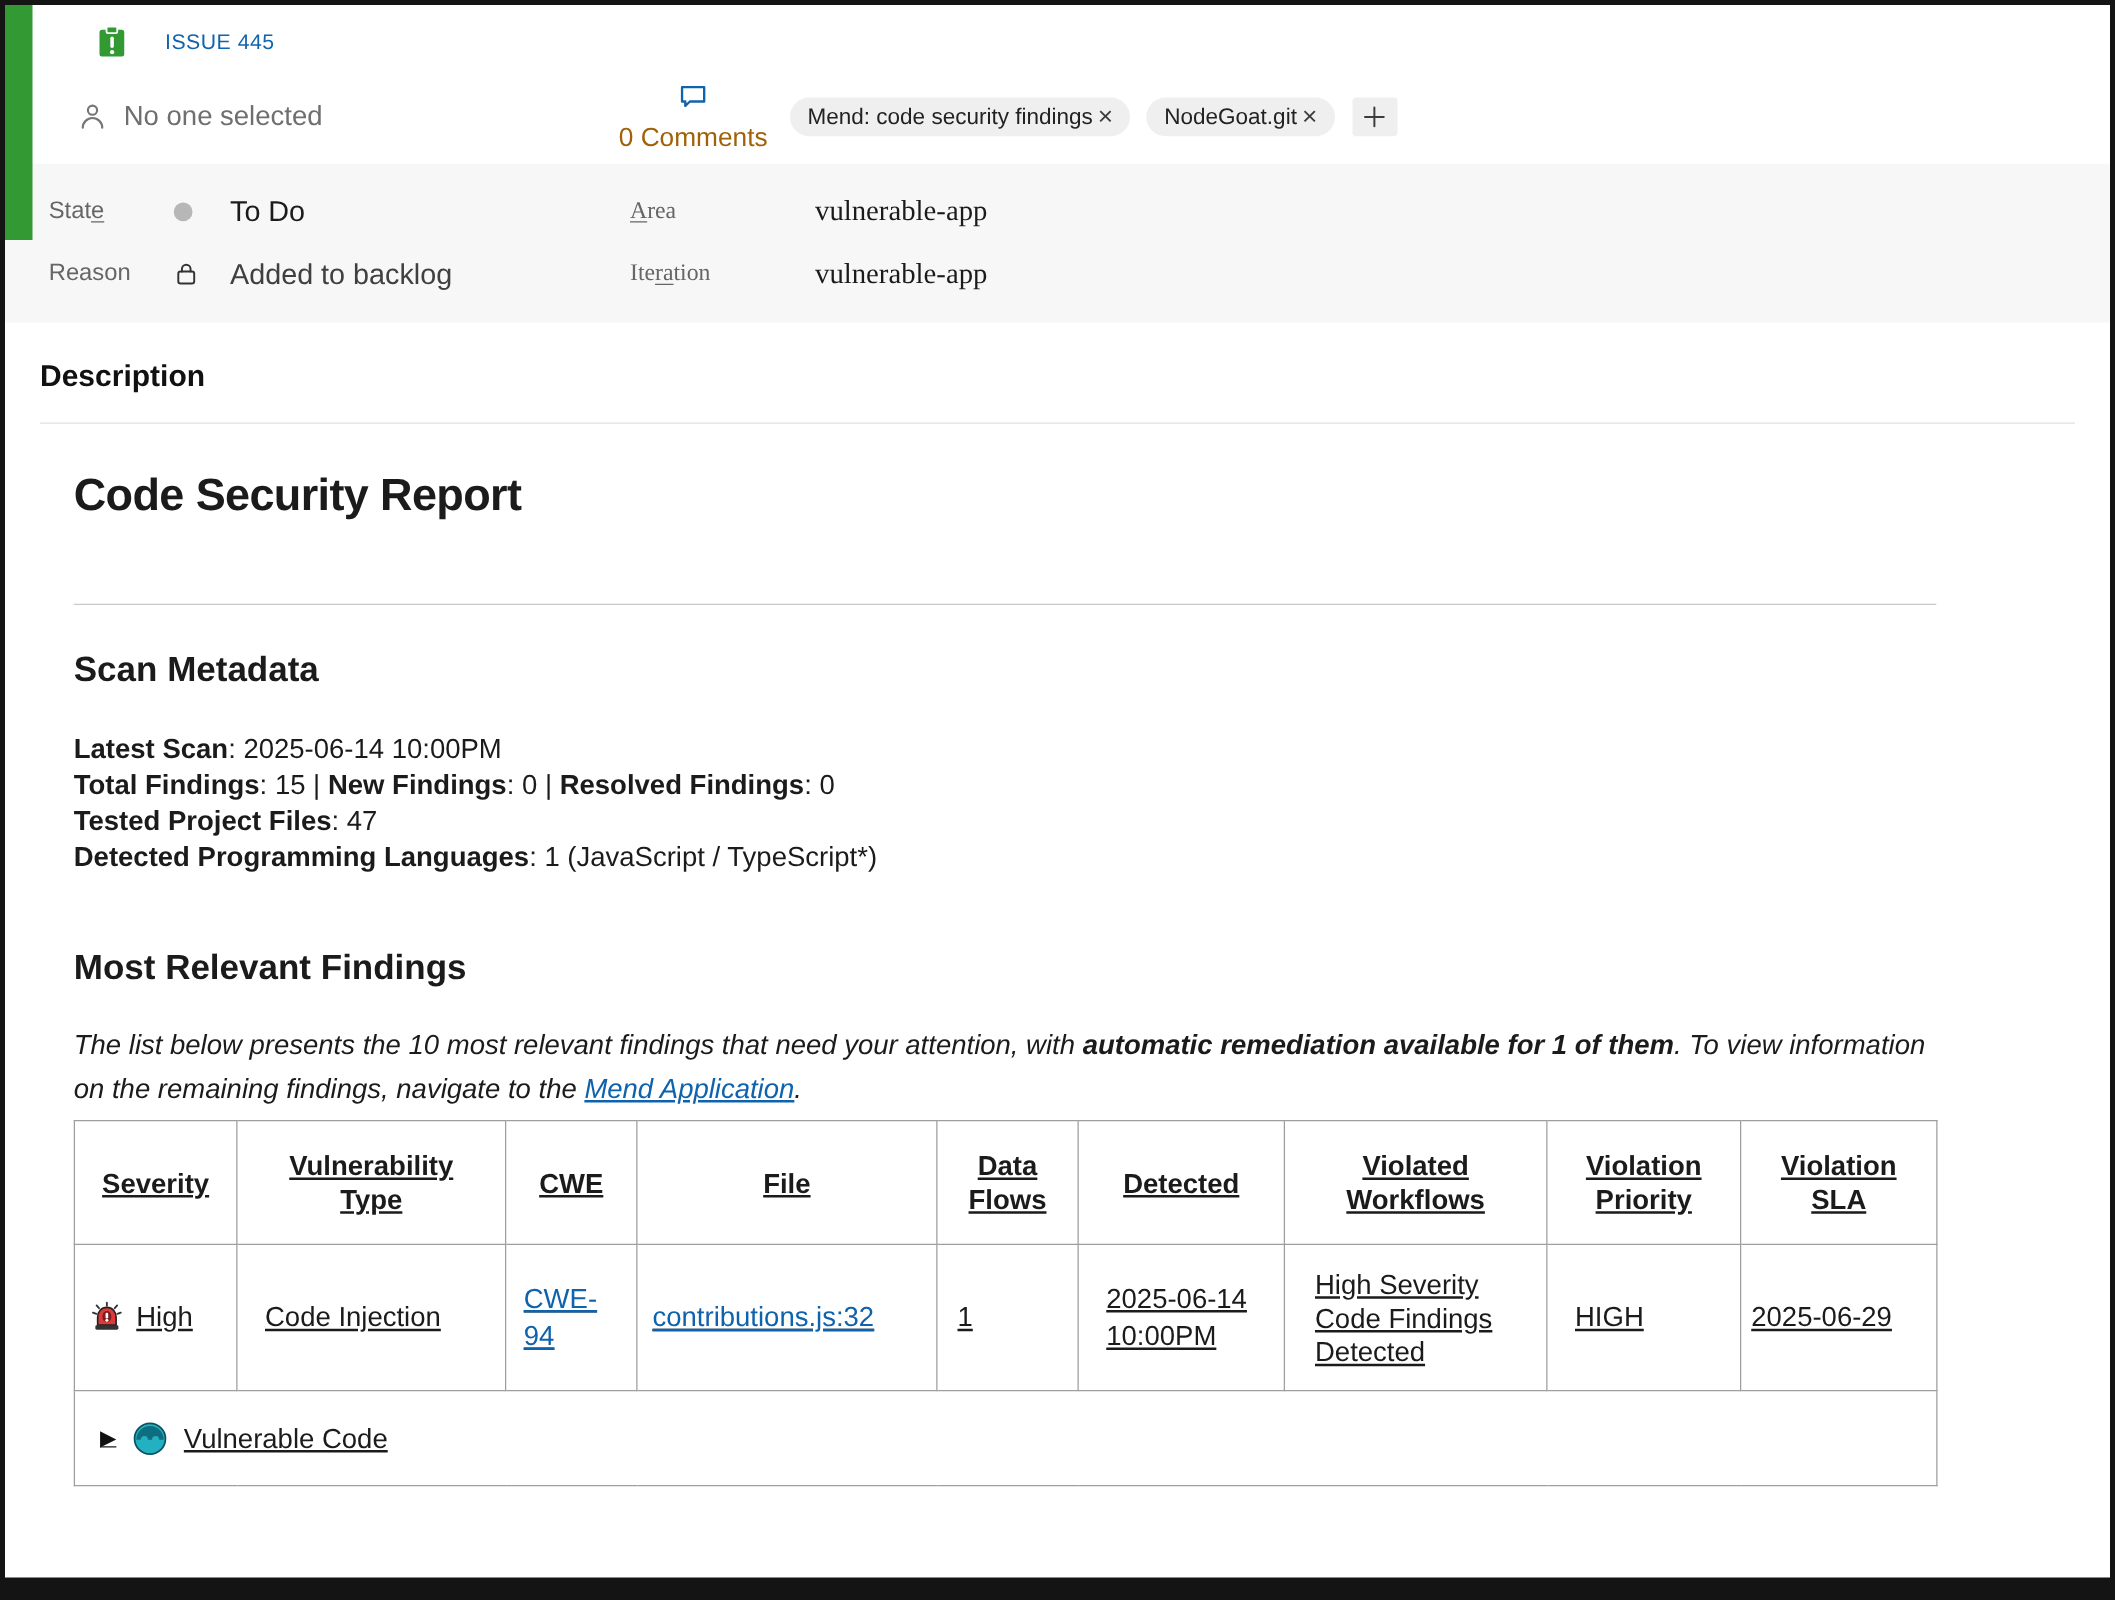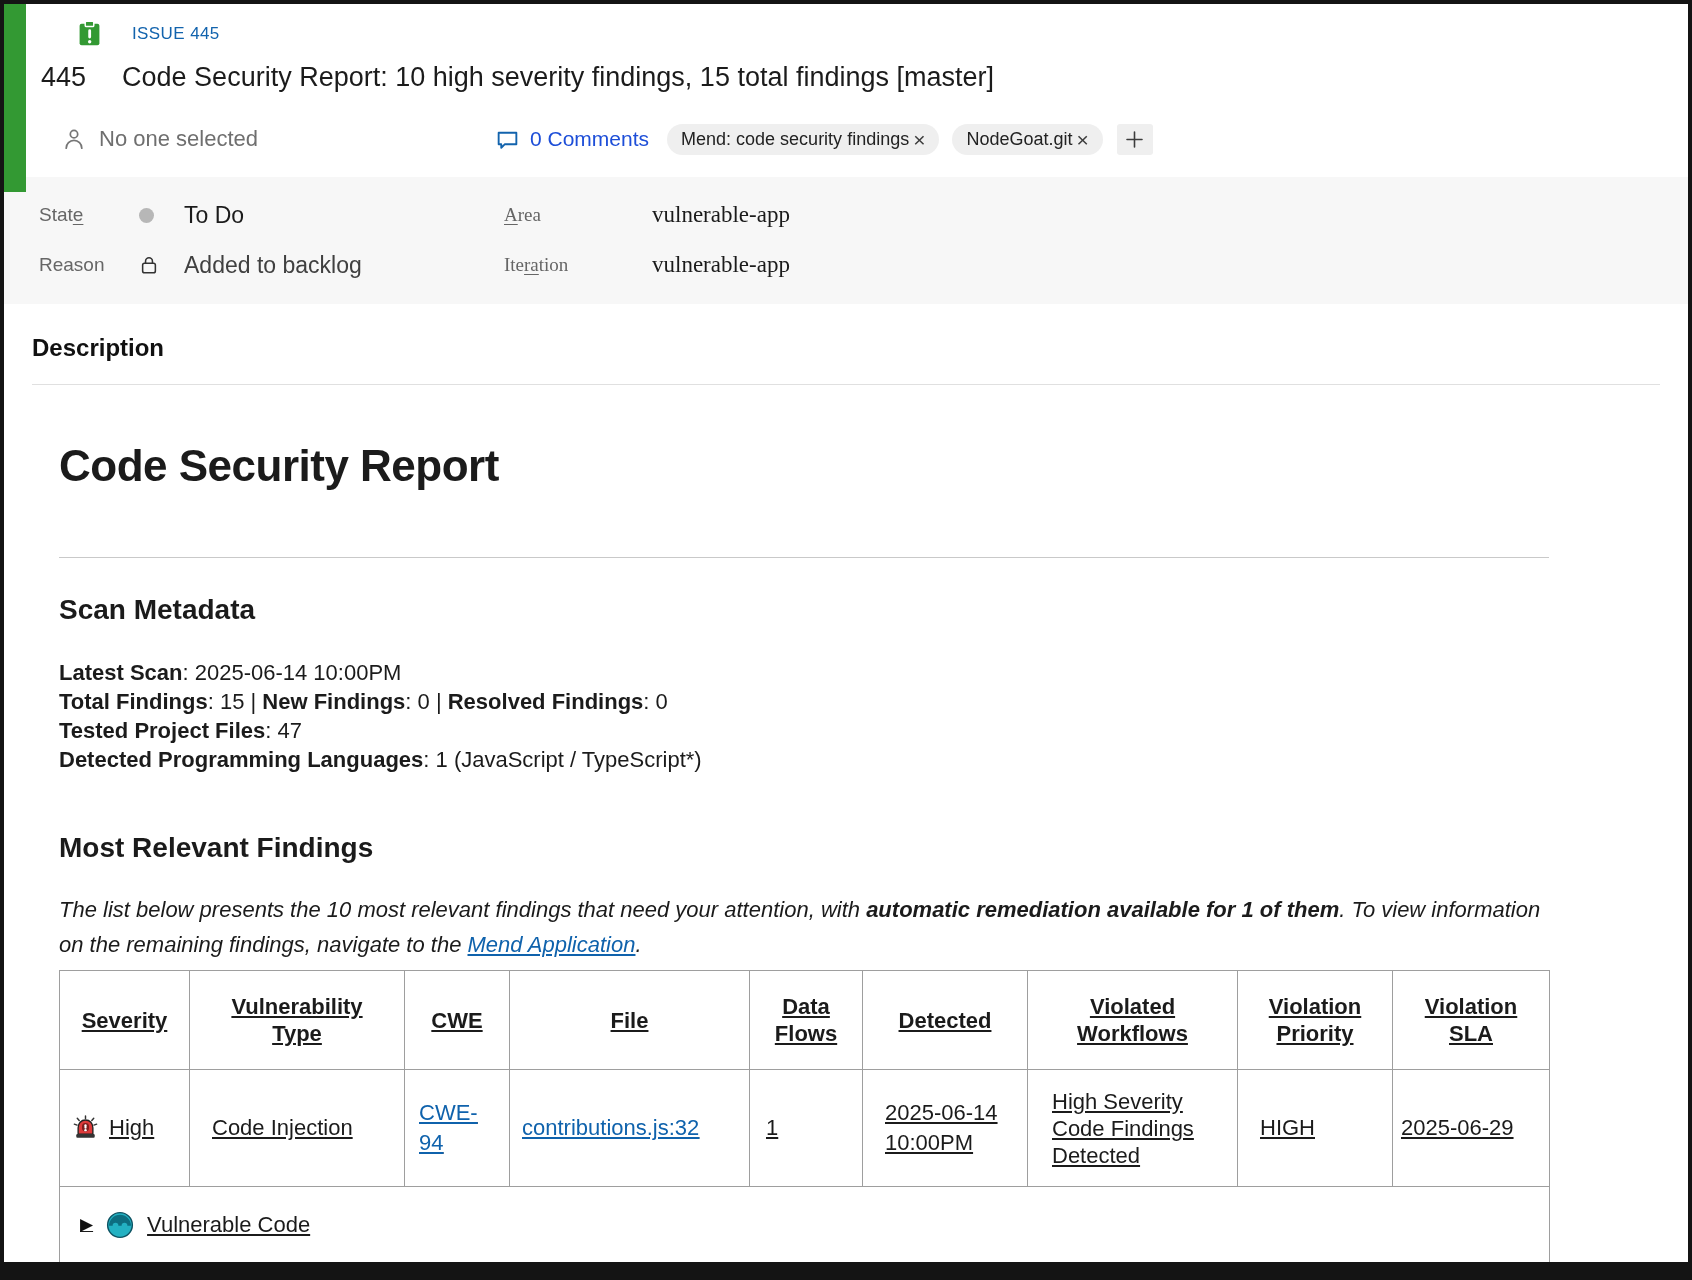--- a/index.html
+++ b/index.html
@@ -14,21 +14,21 @@
   .type-bar { position:absolute; left:0; top:0; width:22px; height:188px; background:#339933; }
 
   
   .wi-header { padding:16px 0 0 37px; }
   .type-row { display:flex; align-items:center; gap:29px; margin-left:35px; }
   .type-link { color:#1263ad; font-size:17px; letter-spacing:.4px; text-decoration:none; cursor:pointer; }
   .title-row { display:flex; align-items:baseline; margin-top:15px; font-size:27px; color:#1b1b1b; }
   .wi-id { margin-right:36px; }
   .meta-row { display:flex; align-items:center; margin-top:24px; height:44px; }
   .assignee { display:flex; align-items:center; gap:12px; margin-left:20px; color:#6f6f6f; font-size:22px; cursor:pointer; }
-  .comments { display:flex; align-items:center; gap:10px; margin-left:237px; color:#1d4ed8; font-size:21px; cursor:pointer; }
+  .comments { display:flex; align-items:center; gap:10px; margin-left:237px; color:#a16207; font-size:21px; cursor:pointer;flex-direction:column; }
   .tags { display:flex; align-items:center; gap:13px; margin-left:18px; }
   .tag { display:inline-flex; align-items:center; gap:4px; background:#efefef; border-radius:16px; height:31px; padding:0 14px; font-size:18px; color:#222; }
   .tag-close { color:#3c3c3c; font-size:21px; line-height:1; cursor:pointer; }
   .add-tag { width:36px; height:31px; background:#efefef; border-radius:3px; display:flex; align-items:center; justify-content:center; margin-left:1px; cursor:pointer; }
 
   
   .fields-panel { margin-top:16px; background:#f7f7f7; padding:13px 0 14px 35px; display:flex; }
   .fp-col1 { width:465px; }
   .fp-col2 { flex:1;font-family:Liberation Serif, serif; }
   .f-row { display:flex; align-items:center; height:50px; }
@@ -39,21 +39,21 @@
   .state-dot { width:15px; height:15px; border-radius:50%; background:#b7b7b7; }
   .f-value { font-size:23px; color:#1b1b1b; cursor:pointer; }
   .f-value.muted { color:#404040; cursor:default; }
   .akey { text-decoration:underline; text-underline-offset:3px; }
 
   
   .desc-section { padding:0 28px; }
   .desc-label { margin-top:30px; font-size:24px; font-weight:700; color:#111; }
   .desc-hr { border:none; border-top:1px solid #e0e0e0; margin:22px 0 0; }
   .markdown { margin-left:27px; width:1490px; }
-  .md-h1 { margin-top:56px; font-size:44px; font-weight:700; letter-spacing:-.5px; }
+  .md-h1 { margin-top:36px; font-size:36px; font-weight:700; letter-spacing:-.5px; }
   .md-hr { border:none; border-top:1px solid #c9c9c9; margin:66px 0 0; }
   .md-h2 { margin-top:36px; font-size:28px; font-weight:700; }
   .md-h2.findings { margin-top:58px; }
   .scan-lines { margin-top:32px; font-size:22px; line-height:29px; }
   .intro { margin-top:28px; font-size:22px; line-height:35px; font-style:italic; }
   .intro .em-b { font-weight:700; }
   a.doc-link { color:#0f62ac; text-decoration:underline; cursor:pointer; }
 
   
   .findings-table { border-collapse:collapse; table-layout:fixed; width:1490px; margin-top:8px; font-size:22px;text-decoration:underline; }
@@ -88,24 +88,20 @@
         <svg width="27" height="27" viewBox="0 0 24 24">
           <rect x="3.2" y="3.4" width="17.6" height="19" rx="1.8" fill="#339933"></rect>
           <rect x="8.2" y="1.2" width="7.6" height="4.6" rx="1" fill="#339933" stroke="#ffffff" stroke-width="1.3"></rect>
           <rect x="10.9" y="8.2" width="2.5" height="8.2" rx="1.25" fill="#ffffff"></rect>
           <circle cx="12.15" cy="19.3" r="1.5" fill="#ffffff"></circle>
         </svg>
       </span>
       <a class="type-link">ISSUE 445</a>
     </div>
 
-    <div class="title-row">
-      <span class="wi-id">445</span>
-      <span class="wi-title">Code Security Report: 10 high severity findings, 15 total findings [master]</span>
-    </div>
 
     <div class="meta-row">
       <div class="assignee">
         <span class="icon-box">
           <svg width="26" height="26" viewBox="0 0 24 24" fill="none" stroke="#767676" stroke-width="1.6" stroke-linecap="round">
             <circle cx="12" cy="7.5" r="3.4"></circle>
             <path d="M4.8 20.5a7.2 7.2 0 0 1 14.4 0"></path>
           </svg>
         </span>
         <span>No one selected</span>

